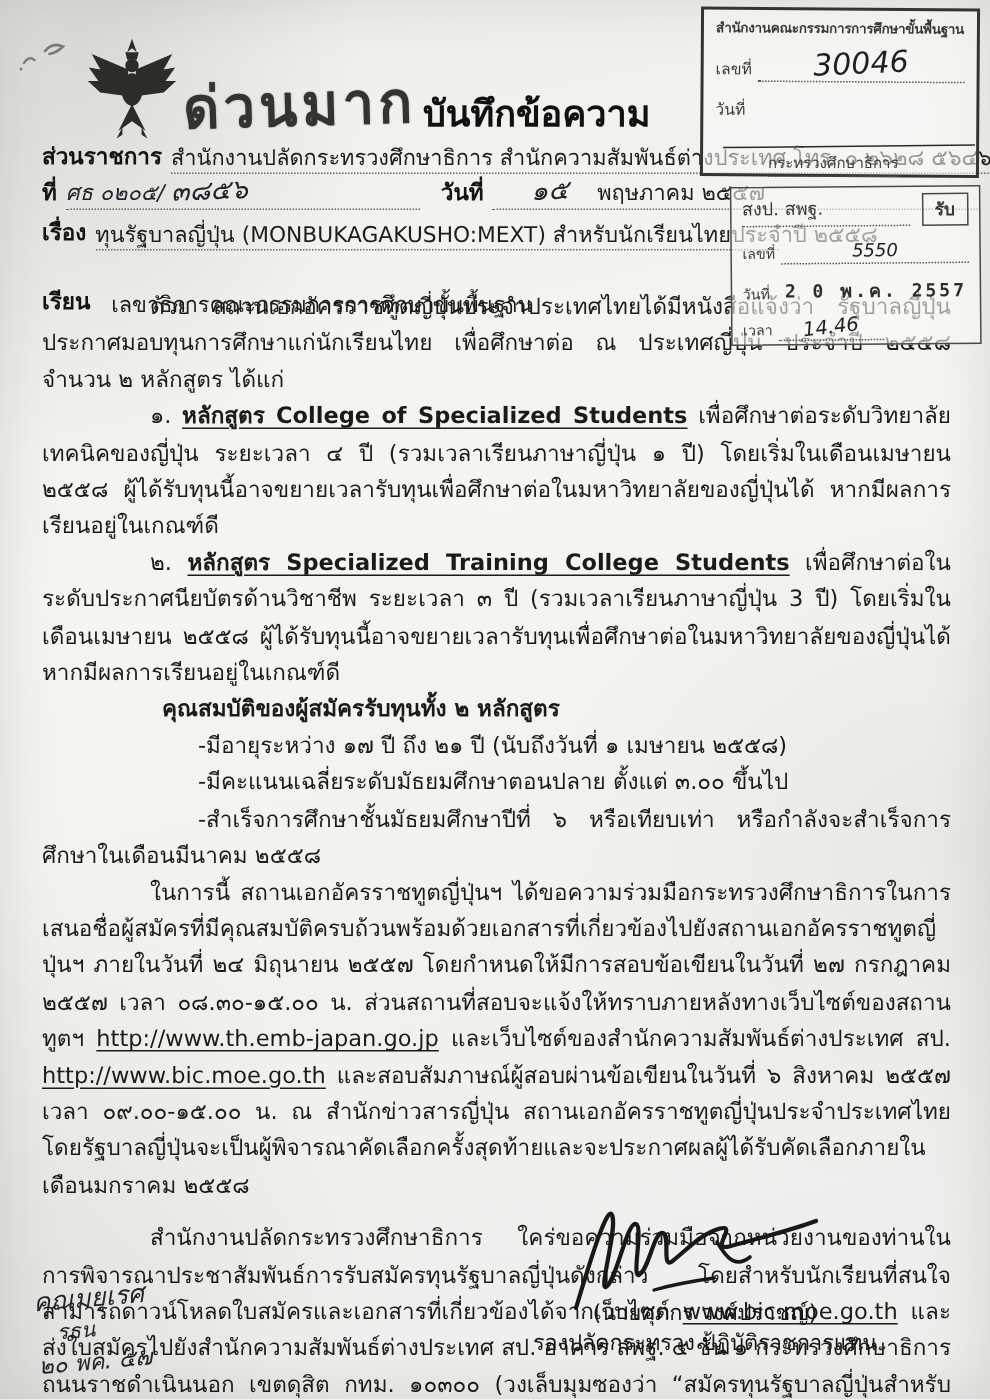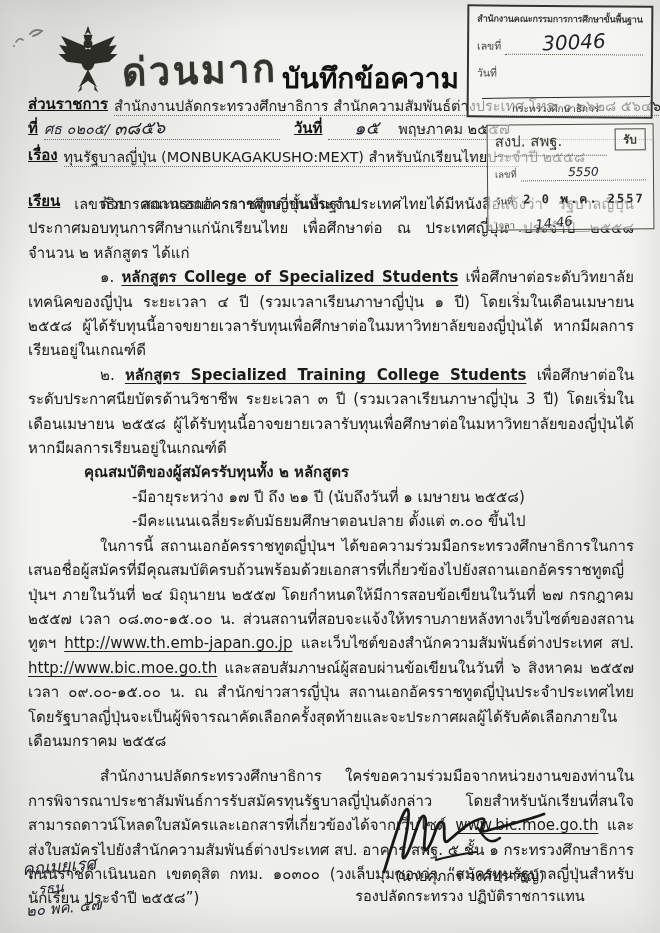--- a/index.html
+++ b/index.html
@@ -14,26 +14,26 @@
     color:#1d1d1b;
     box-shadow:inset 0 0 40px rgba(90,90,85,.18);
   }
   
   .garuda{position:absolute;left:56px;top:24px;width:64px;height:74px;}
   .urgent{
     position:absolute;left:122px;top:40px;font-size:37px;font-weight:800;
     color:#34342f;letter-spacing:3px;transform:rotate(-1.6deg) scaleY(1.04);
     text-shadow:0 0 1px rgba(52,52,47,.65);
   }
-  .memo-title{position:absolute;left:282px;top:56px;font-size:28px;font-weight:700;color:#111;}
+  .memo-title{position:absolute;left:282px;top:56px;font-size:24px;font-weight:700;color:#111;}
   .squiggle{position:absolute;left:12px;top:26px;width:40px;height:22px;opacity:.75;}
   
   .formarea{position:absolute;left:28px;right:8px;top:92px;font-size:14.5px;}
   .hrow{display:flex;align-items:flex-end;height:24px;}
-  .lbl{font-weight:700;white-space:nowrap;padding-right:6px;font-size:15px;color:#141412;text-decoration:underline;}
+  .lbl{font-weight:700;white-space:nowrap;padding-right:6px;font-size:15px;color:#141412;}
   .fill{flex:1;border-bottom:1.4px dotted #6a6a64;line-height:1.25;white-space:nowrap;overflow:visible;}
   .fill.noline{border-bottom:none;}
   .fix270{flex:0 0 236px;}
   .hand{font-style:italic;color:#24242c;}
   .hand-big{font-style:italic;font-size:18px;color:#24242c;display:inline-block;transform:rotate(-2deg);}
   
   .stampbox1{
     position:absolute;left:467px;top:5px;width:186px;height:113px;
     border:2.5px solid #35352f;background:rgba(248,248,245,.55);
     transform:rotate(.4deg);padding:5px 8px;box-sizing:border-box;color:#3a3a34;z-index:5;
@@ -49,33 +49,33 @@
   .moe-overlay{
     position:absolute;left:512px;top:101px;font-size:10px;color:#3f3f38;z-index:6;
     border-bottom:1.2px dotted #55554e;padding-bottom:1px;white-space:nowrap;
   }
   .stampbox2{
     position:absolute;left:487px;top:124px;width:167px;height:106px;
     border:1.6px solid #4a4a42;background:rgba(248,248,245,.6);
     transform:rotate(-.5deg);padding:4px 7px;box-sizing:border-box;color:#3a3a34;z-index:5;
   }
   .sb2-head{display:flex;align-items:flex-start;justify-content:space-between;}
-  .sb2-unit{font-size:15px;border-bottom:1.2px dotted #55554e;flex:1;margin-right:8px;padding-bottom:2px;}
+  .sb2-unit{font-size:12px;border-bottom:1.2px dotted #55554e;flex:1;margin-right:8px;padding-bottom:2px;}
   .recv{border:1.6px solid #4a4a42;font-size:11.5px;padding:1px 8px;font-weight:700;font-family:Liberation Mono, monospace;}
   .sb2-row{display:flex;align-items:flex-end;margin-top:5px;}
   .sb2-lbl{font-size:9.5px;padding-right:4px;}
   .sb2-fill{flex:1;border-bottom:1.2px dotted #55554e;text-align:center;}
   .sb2-number{font-style:italic;font-size:12px;color:#1f1f26;}
   .sb2-time{font-style:italic;font-size:13px;color:#1f1f26;display:inline-block;transform:rotate(-6deg);}
   
   .bodytext{position:absolute;left:28px;width:606px;top:192px;font-size:15px;line-height:24.4px;text-align:justify;color:#1b1b19;}
   .bodytext p{margin:0;}
   p.k-indent{text-indent:72px;}
   p.k-gap{text-indent:72px;margin-top:11px;}
-  p.k-subhead{margin-left:56px;font-weight:700;}
+  p.k-subhead{margin-left:80px;font-weight:700;}
   p.k-sub{margin-left:104px;}
   p.k-hang{text-indent:104px;}
   .seg-b{font-weight:700;}
   .seg-u{text-decoration:underline;text-underline-offset:3px;}
   
   .signature{position:absolute;left:378px;top:798px;width:180px;height:78px;}
   .sigblock{position:absolute;left:320px;top:866px;width:300px;text-align:center;font-size:14.5px;line-height:20px;color:#161614;}
   .sigblock .t1{font-weight:400;}
   
   .footnote{position:absolute;left:24px;top:856px;transform:rotate(-5deg);font-style:italic;color:#23232b;}
@@ -170,20 +170,21 @@
     </div>
   </div>
 
   <div class="bodytext" id="body-container">
       <p class="k-indent"><span>ด้วย สถานเอกอัครราชทูตญี่ปุ่นประจำประเทศไทยได้มีหนังสือแจ้งว่า รัฐบาลญี่ปุ่นประกาศมอบทุนการศึกษาแก่นักเรียนไทย เพื่อศึกษาต่อ ณ ประเทศญี่ปุ่น ประจำปี ๒๕๕๘ จำนวน ๒ หลักสูตร ได้แก่</span></p>
       <p class="k-indent"><span>๑. </span><span class="seg-b seg-u">หลักสูตร College of Specialized Students</span><span> เพื่อศึกษาต่อระดับวิทยาลัยเทคนิคของญี่ปุ่น ระยะเวลา ๔ ปี (รวมเวลาเรียนภาษาญี่ปุ่น ๑ ปี) โดยเริ่มในเดือนเมษายน ๒๕๕๘ ผู้ได้รับทุนนี้อาจขยายเวลารับทุนเพื่อศึกษาต่อในมหาวิทยาลัยของญี่ปุ่นได้ หากมีผลการเรียนอยู่ในเกณฑ์ดี</span></p>
       <p class="k-indent"><span>๒. </span><span class="seg-b seg-u">หลักสูตร Specialized Training College Students</span><span> เพื่อศึกษาต่อในระดับประกาศนียบัตรด้านวิชาชีพ ระยะเวลา ๓ ปี (รวมเวลาเรียนภาษาญี่ปุ่น 3 ปี) โดยเริ่มในเดือนเมษายน ๒๕๕๘ ผู้ได้รับทุนนี้อาจขยายเวลารับทุนเพื่อศึกษาต่อในมหาวิทยาลัยของญี่ปุ่นได้หากมีผลการเรียนอยู่ในเกณฑ์ดี</span></p>
       <p class="k-subhead"><span class="seg-b">คุณสมบัติของผู้สมัครรับทุนทั้ง ๒ หลักสูตร</span></p>
       <p class="k-sub"><span>-มีอายุระหว่าง ๑๗ ปี ถึง ๒๑ ปี (นับถึงวันที่ ๑ เมษายน ๒๕๕๘)</span></p>
       <p class="k-sub"><span>-มีคะแนนเฉลี่ยระดับมัธยมศึกษาตอนปลาย ตั้งแต่ ๓.๐๐ ขึ้นไป</span></p>
+      <p class="k-hang"><span>-สำเร็จการศึกษาชั้นมัธยมศึกษาปีที่ ๖ หรือเทียบเท่า หรือกำลังจะสำเร็จการศึกษาในเดือนมีนาคม ๒๕๕๘</span></p>
       <p class="k-indent"><span>ในการนี้ สถานเอกอัครราชทูตญี่ปุ่นฯ ได้ขอความร่วมมือกระทรวงศึกษาธิการในการเสนอชื่อผู้สมัครที่มีคุณสมบัติครบถ้วนพร้อมด้วยเอกสารที่เกี่ยวข้องไปยังสถานเอกอัครราชทูตญี่ปุ่นฯ ภายในวันที่ ๒๔ มิถุนายน ๒๕๕๗ โดยกำหนดให้มีการสอบข้อเขียนในวันที่ ๒๗ กรกฎาคม ๒๕๕๗ เวลา ๐๘.๓๐-๑๕.๐๐ น. ส่วนสถานที่สอบจะแจ้งให้ทราบภายหลังทางเว็บไซต์ของสถานทูตฯ </span><span class="seg-u">http://www.th.emb-japan.go.jp</span><span> และเว็บไซต์ของสำนักความสัมพันธ์ต่างประเทศ สป. </span><span class="seg-u">http://www.bic.moe.go.th</span><span> และสอบสัมภาษณ์ผู้สอบผ่านข้อเขียนในวันที่ ๖ สิงหาคม ๒๕๕๗ เวลา ๐๙.๐๐-๑๕.๐๐ น. ณ สำนักข่าวสารญี่ปุ่น สถานเอกอัครราชทูตญี่ปุ่นประจำประเทศไทย โดยรัฐบาลญี่ปุ่นจะเป็นผู้พิจารณาคัดเลือกครั้งสุดท้ายและจะประกาศผลผู้ได้รับคัดเลือกภายในเดือนมกราคม ๒๕๕๘</span></p>
       <p class="k-gap"><span>สำนักงานปลัดกระทรวงศึกษาธิการ ใคร่ขอความร่วมมือจากหน่วยงานของท่านในการพิจารณาประชาสัมพันธ์การรับสมัครทุนรัฐบาลญี่ปุ่นดังกล่าว โดยสำหรับนักเรียนที่สนใจสามารถดาวน์โหลดใบสมัครและเอกสารที่เกี่ยวข้องได้จากเว็บไซต์ </span><span class="seg-u">www.bic.moe.go.th</span><span> และส่งใบสมัครไปยังสำนักความสัมพันธ์ต่างประเทศ สป. อาคาร สพฐ. ๕ ชั้น ๑ กระทรวงศึกษาธิการ ถนนราชดำเนินนอก เขตดุสิต กทม. ๑๐๓๐๐ (วงเล็บมุมซองว่า “สมัครทุนรัฐบาลญี่ปุ่นสำหรับนักเรียน ประจำปี ๒๕๕๘”) </span></p>
     </div>
 
   <svg class="signature" viewBox="0 0 180 78">
     <g stroke="#181816" fill="none" stroke-linecap="round">
       <path d="M6,74 C18,34 27,6 30,12 C34,20 21,62 26,60 C33,56 40,16 46,18 C51,20 43,54 48,52 C55,48 58,22 64,24 C69,26 63,48 70,43 C80,35 90,24 102,21 C114,18 95,36 108,33 C126,28 150,22 166,16" stroke-width="2.8"></path>
       <path d="M58,62 C72,58 84,56 98,54" stroke-width="2.2"></path>
       <path d="M100,30 C106,40 112,48 122,40" stroke-width="2.4"></path>
     </g>

